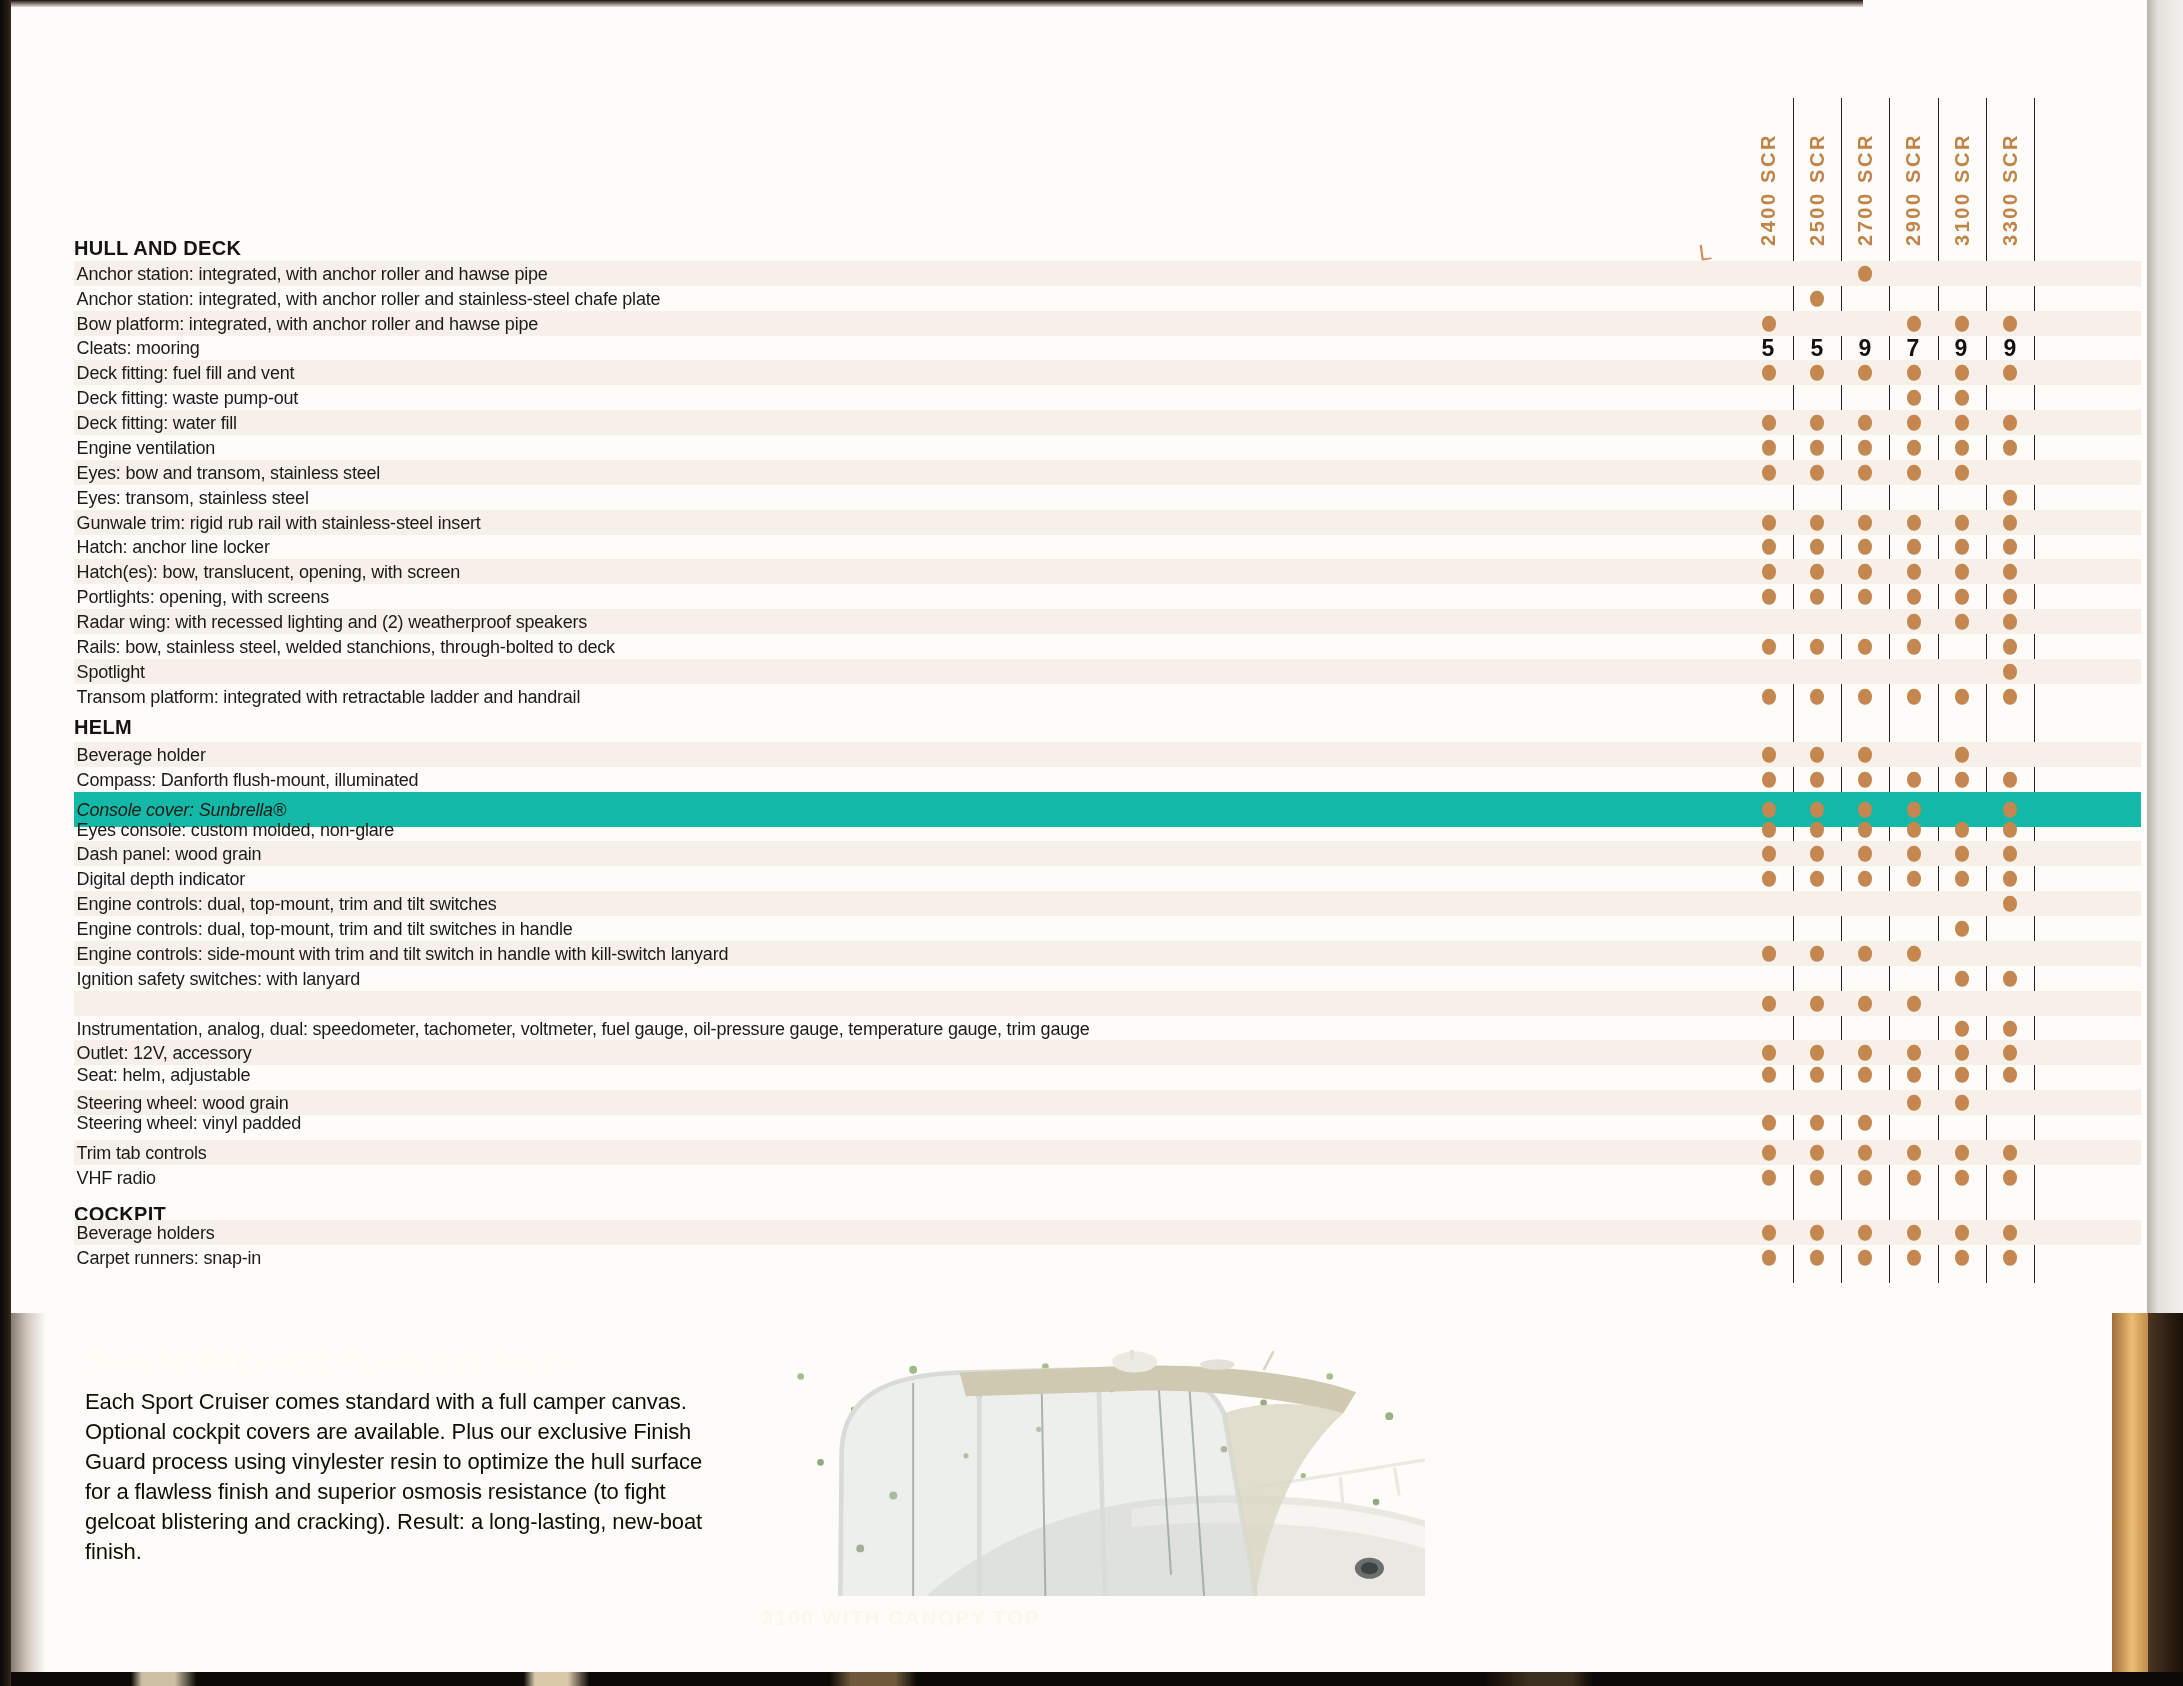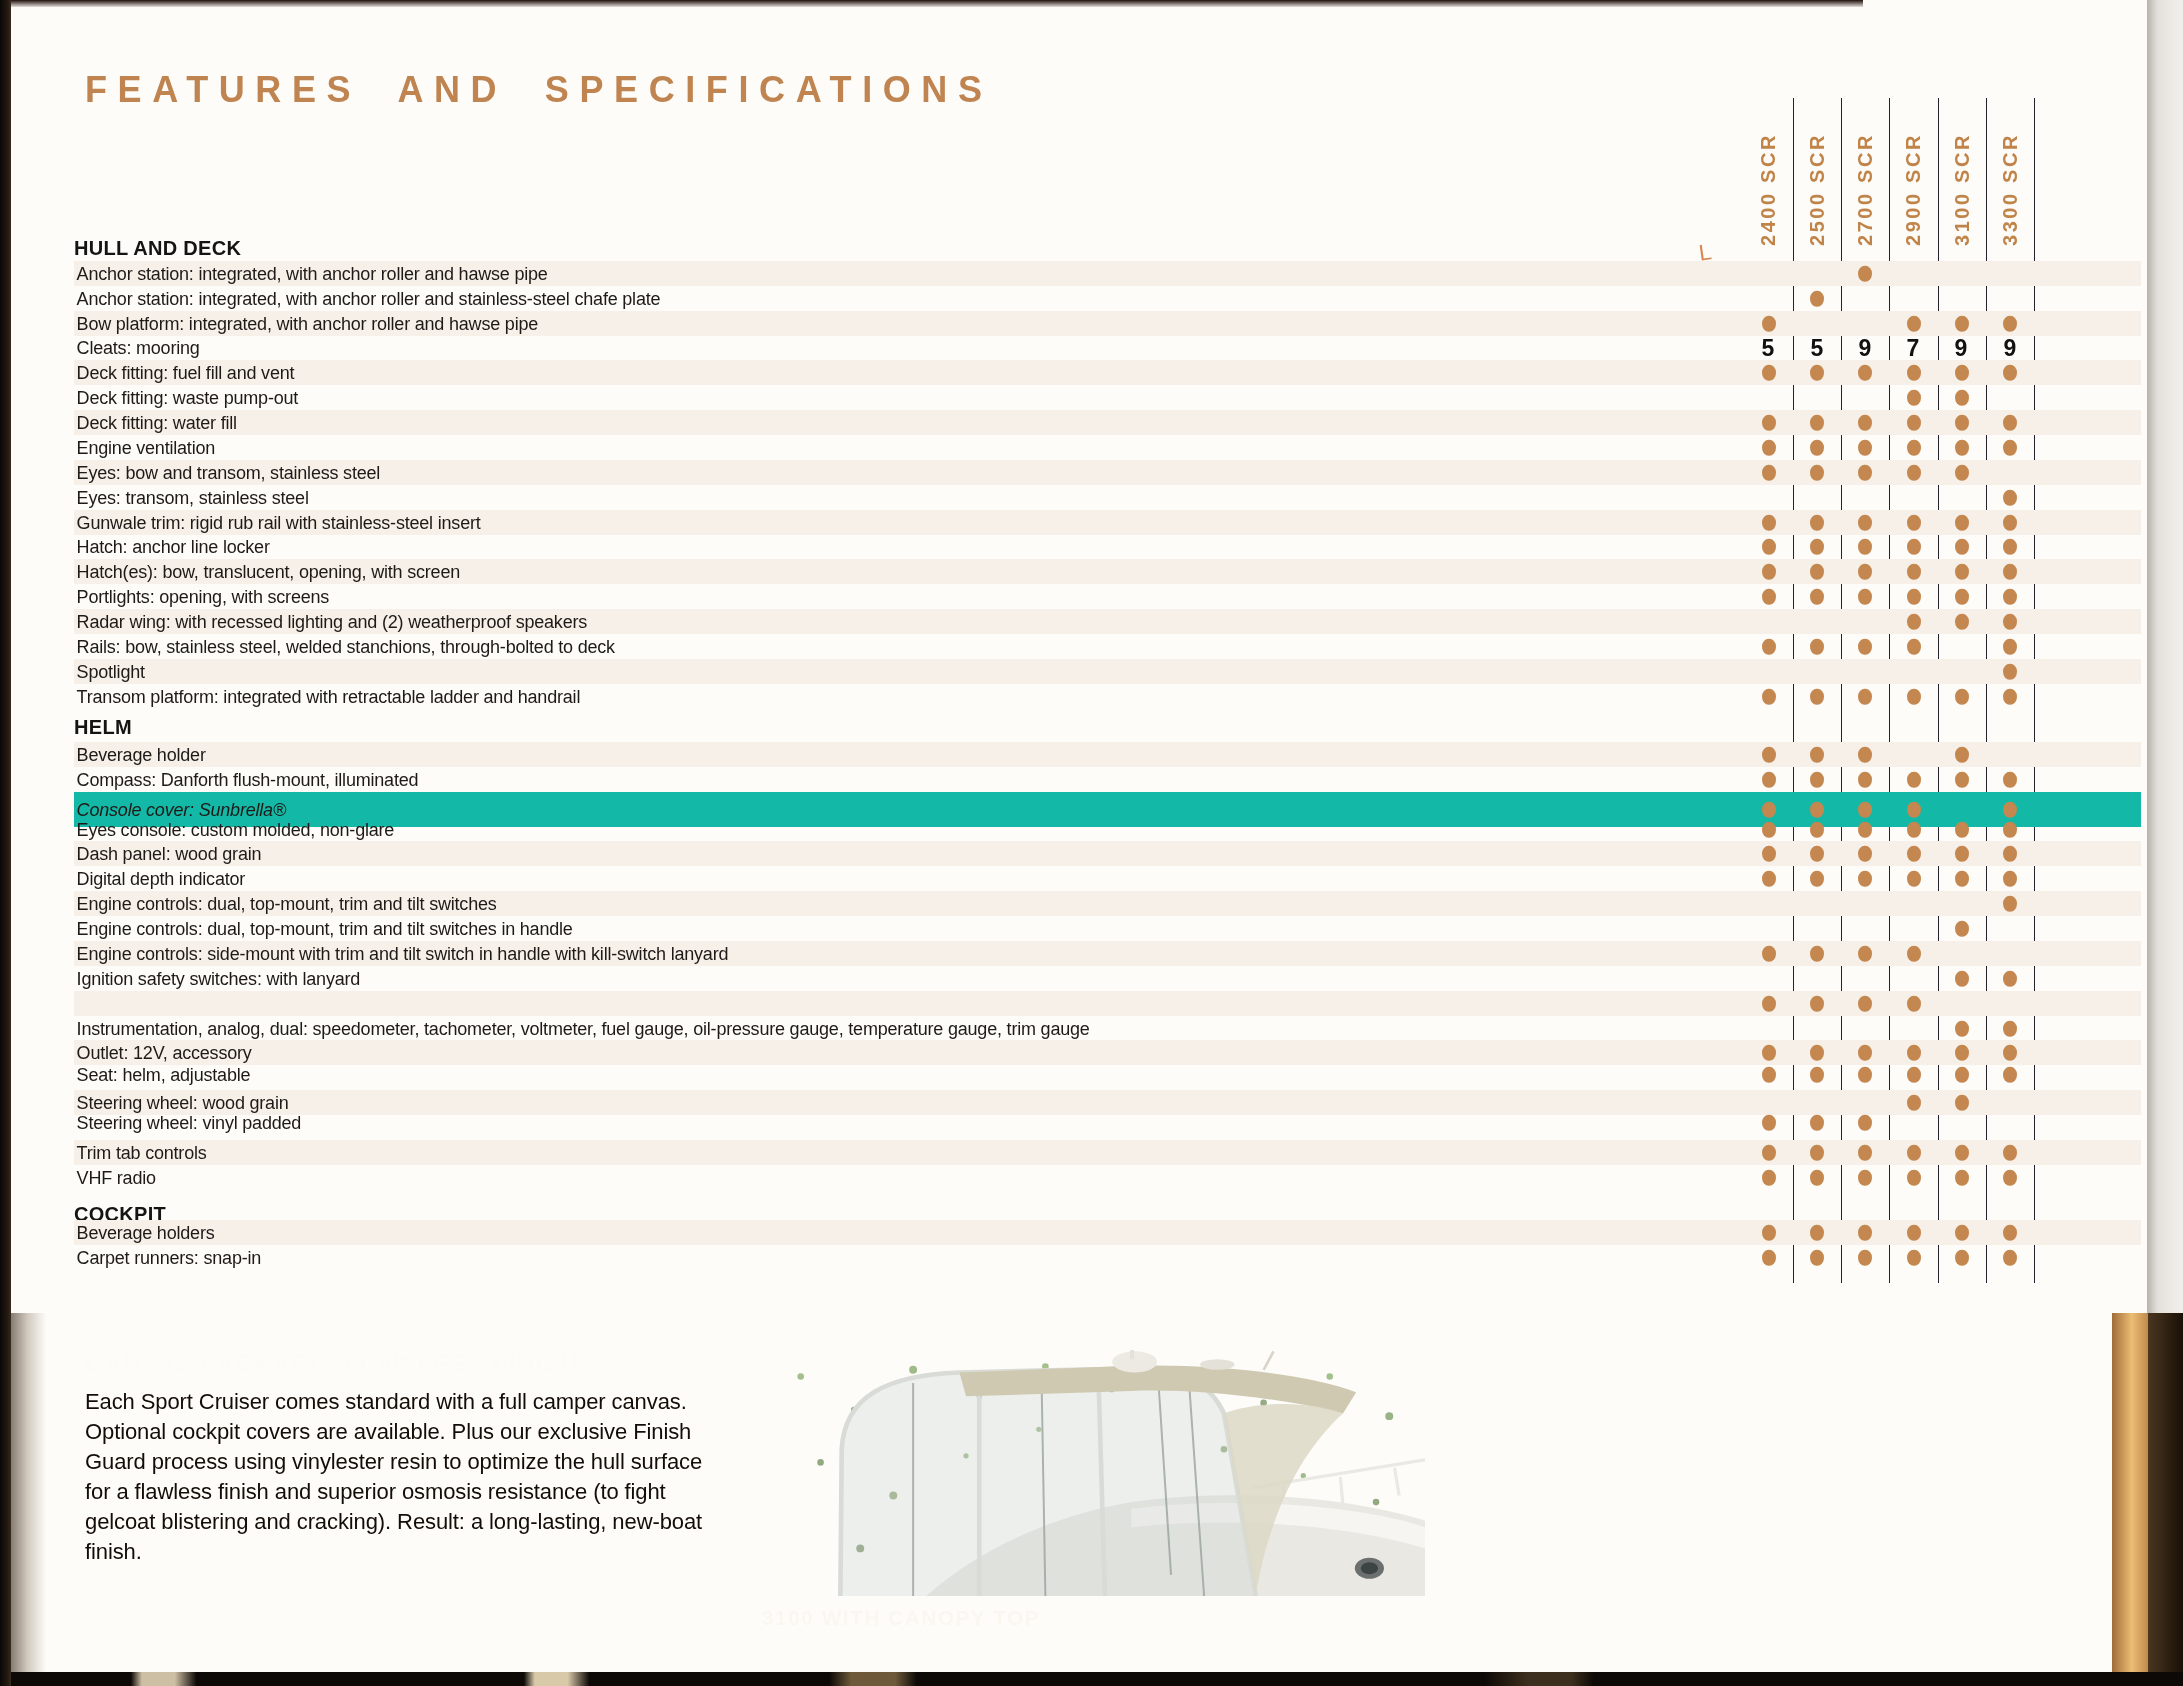--- a/index.html
+++ b/index.html
@@ -91,21 +91,20 @@
   .photo-caption{
     position:absolute;left:762px;top:1606px;z-index:6;
     font-size:20.5px;font-weight:bold;letter-spacing:1.7px;color:#faf7f1;white-space:nowrap;
   }
 </style>
 </head>
 <body>
 
 <div id="page">
 
-  <div class="page-title">FEATURES AND SPECIFICATIONS</div>
 
   <div id="spec-table">
       <div class="col-head" style="left: 1744px;">
         <span>2400 SCR</span>
       </div>
       <div class="col-line" style="left: 1793px; background: rgb(35, 34, 46);"></div>
       <div class="col-head" style="left: 1793px;">
         <span>2500 SCR</span>
       </div>
       <div class="col-line" style="left: 1841px; background: rgb(35, 34, 46);"></div>

